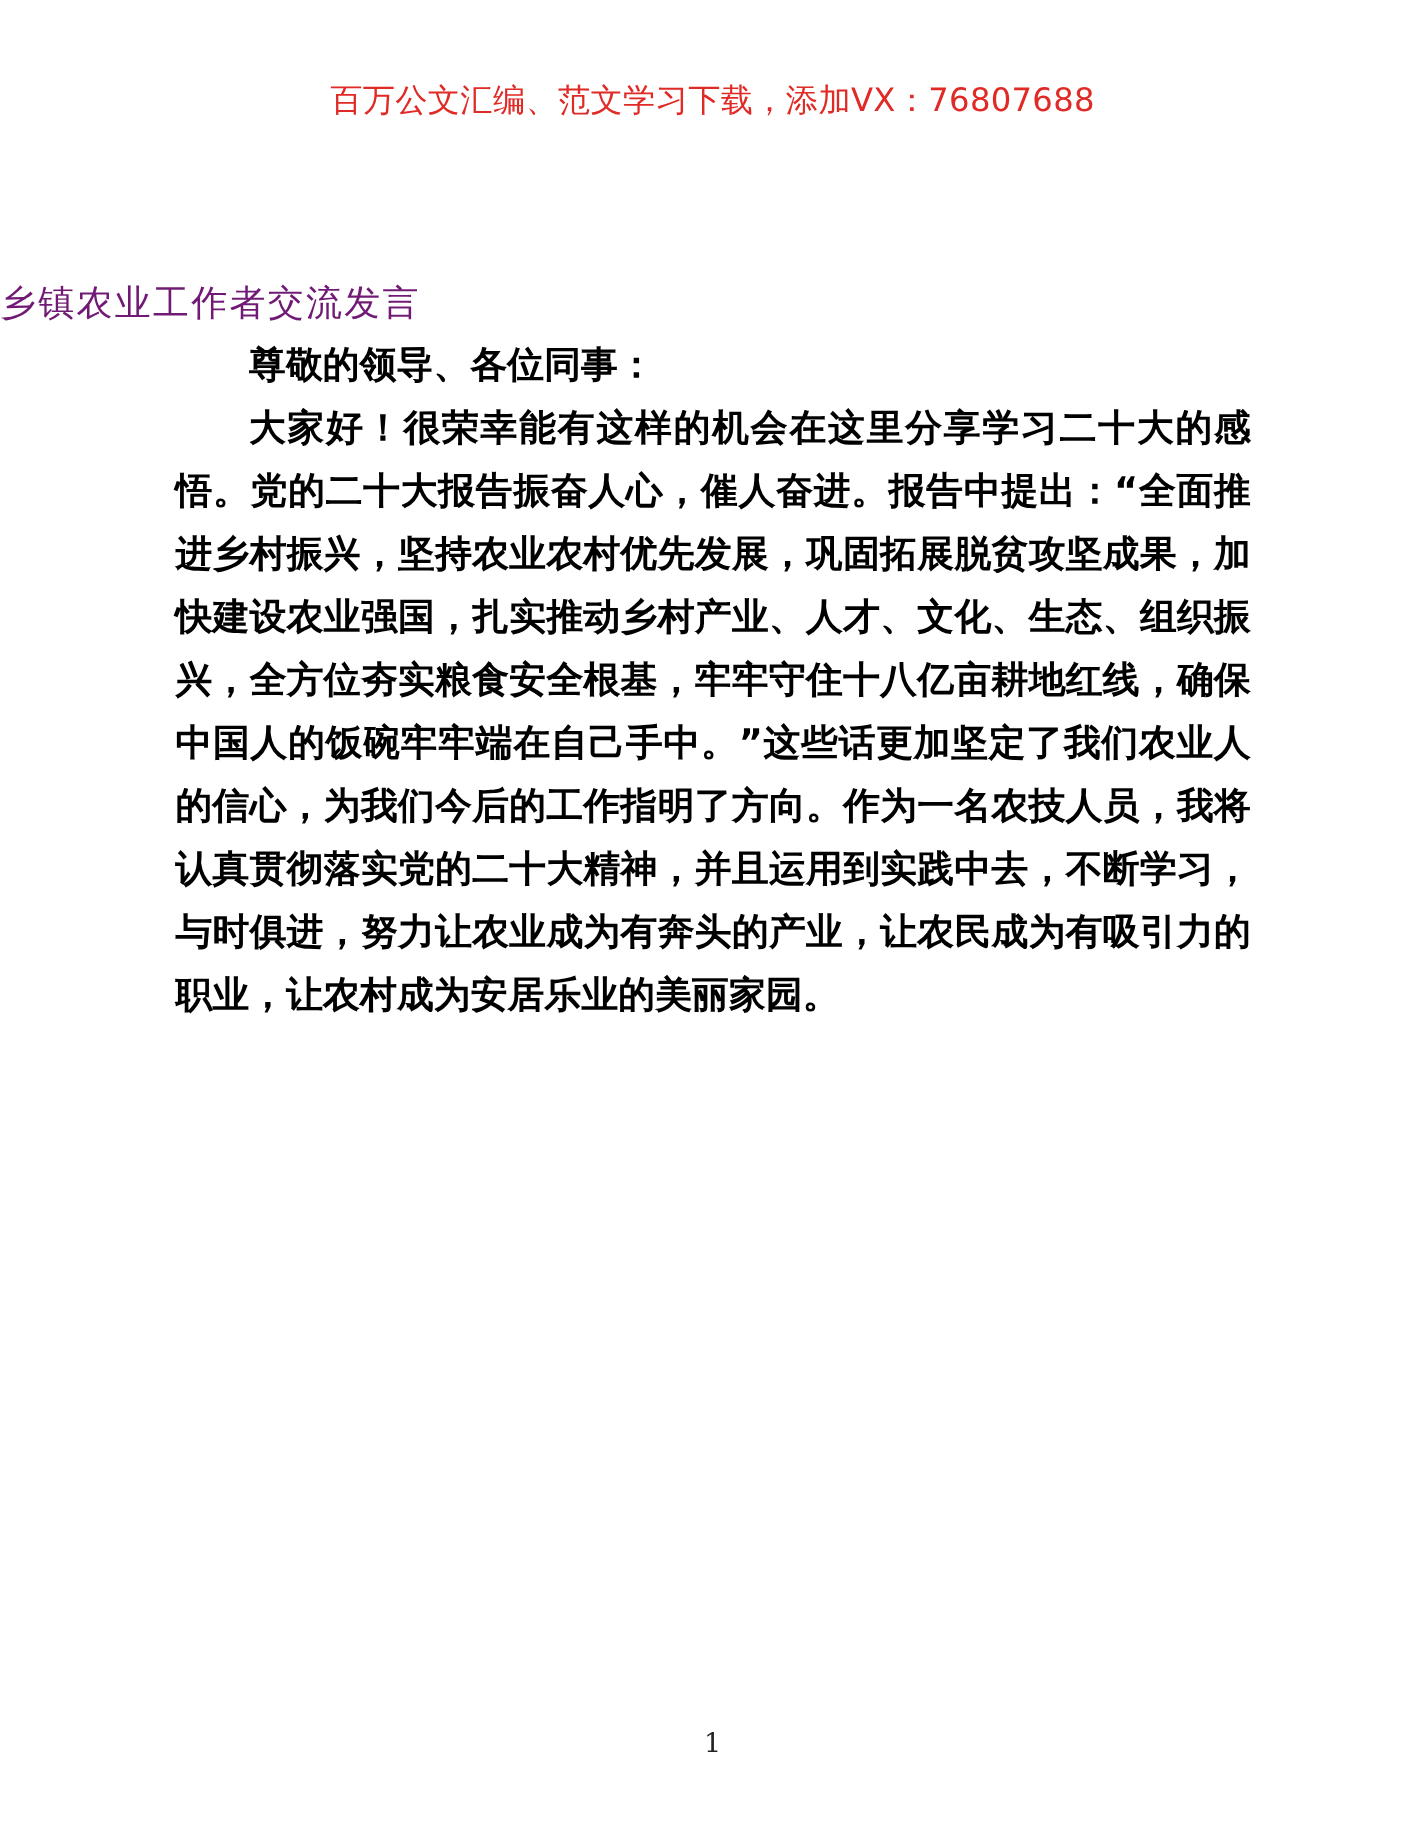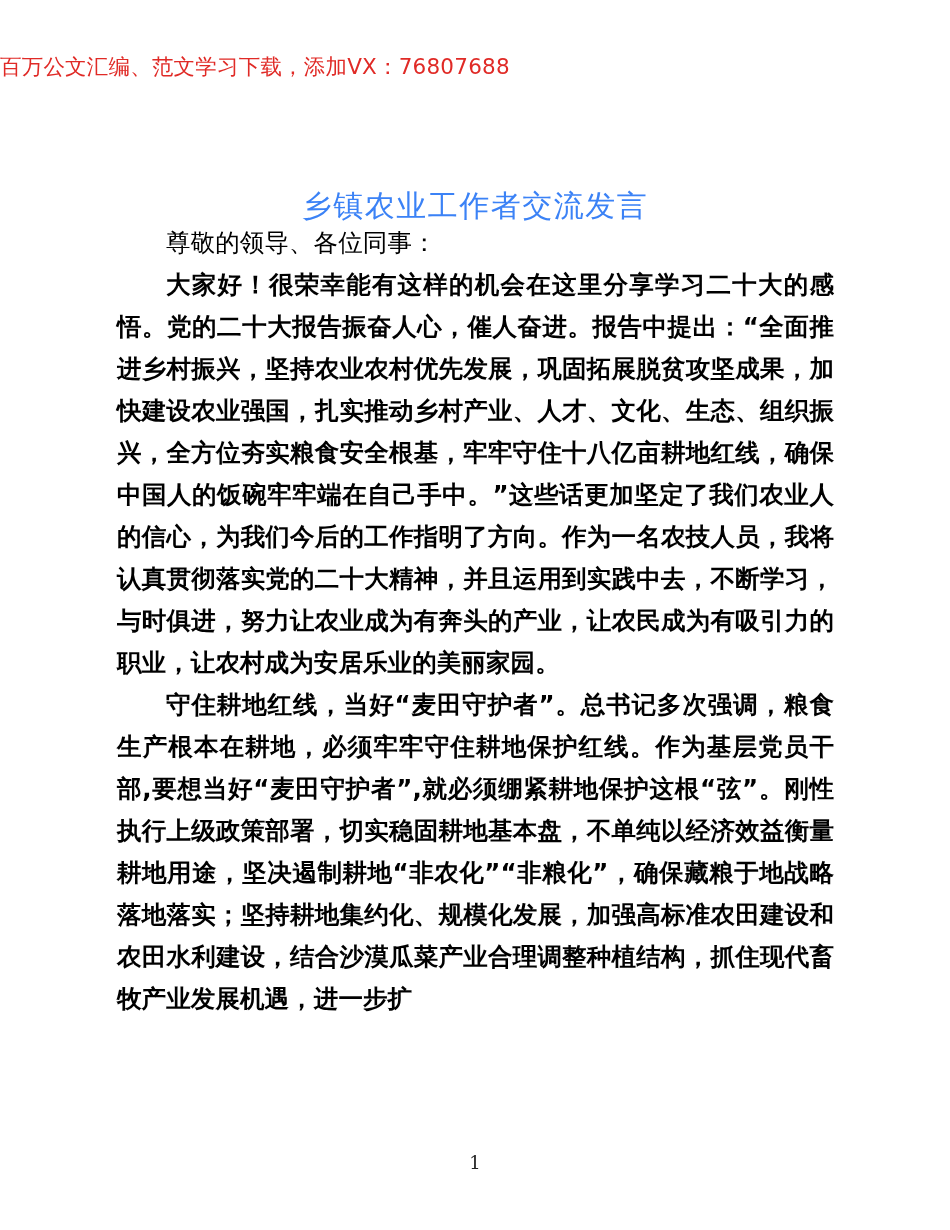--- a/index.html
+++ b/index.html
@@ -24,40 +24,41 @@
     box-sizing: border-box;
     background: #ffffff;
   }
 
   
   .promo-header {
     position: absolute;
     top: 52px;
     left: 0;
     width: 950px;
+    text-align: center;
     color: #e02a26;
     font-size: 21.5px;
     letter-spacing: 0.2px;
     font-family: "DejaVu Sans", "Liberation Sans", sans-serif;
     white-space: nowrap;
   }
 
   
   .doc-title {
     position: absolute;
     top: 166px;
     left: 0;
     width: 950px;
-    text-align: center;
-    font-size: 30px;
+    text-align: left;
+    font-size: 24px;
     line-height: 40px;
     letter-spacing: 1.5px;
     font-weight: normal;
     font-family: "DejaVu Sans", "Liberation Sans", sans-serif;
-    color: #3b82f6;
+    color: #701a75;
   }
 
   
   .body-block {
     position: absolute;
     top: 222px;
     left: 117px;
     width: 717px;
   }
 
@@ -75,20 +76,21 @@
   }
 
   .para + .para {
     margin-top: 0;
     font-weight: bold;
   }
 
   
   .para.salutation {
     text-align: left;
+    font-weight: bold;
   }
 
   .para.last-open {
     text-align: justify;
   }
 
   
   .page-number {
     position: absolute;
     top: 1152px;
@@ -105,18 +107,17 @@
 
 <div class="page">
 
   <div class="promo-header">百万公文汇编、范文学习下载，添加VX：76807688</div>
 
   <h1 class="doc-title">乡镇农业工作者交流发言</h1>
 
   <div class="body-block">
     <p class="para salutation">尊敬的领导、各位同事：</p>
     <p class="para">大家好！很荣幸能有这样的机会在这里分享学习二十大的感悟。党的二十大报告振奋人心，催人奋进。报告中提出：“全面推进乡村振兴，坚持农业农村优先发展，巩固拓展脱贫攻坚成果，加快建设农业强国，扎实推动乡村产业、人才、文化、生态、组织振兴，全方位夯实粮食安全根基，牢牢守住十八亿亩耕地红线，确保中国人的饭碗牢牢端在自己手中。”这些话更加坚定了我们农业人的信心，为我们今后的工作指明了方向。作为一名农技人员，我将认真贯彻落实党的二十大精神，并且运用到实践中去，不断学习，与时俱进，努力让农业成为有奔头的产业，让农民成为有吸引力的职业，让农村成为安居乐业的美丽家园。</p>
-    <p class="para last-open">守住耕地红线，当好“麦田守护者”。总书记多次强调，粮食生产根本在耕地，必须牢牢守住耕地保护红线。作为基层党员干部,要想当好“麦田守护者”,就必须绷紧耕地保护这根“弦”。刚性执行上级政策部署，切实稳固耕地基本盘，不单纯以经济效益衡量耕地用途，坚决遏制耕地“非农化”“非粮化”，确保藏粮于地战略落地落实；坚持耕地集约化、规模化发展，加强高标准农田建设和农田水利建设，结合沙漠瓜菜产业合理调整种植结构，抓住现代畜牧产业发展机遇，进一步扩</p>
   </div>
 
   <div class="page-number">1</div>
 
 </div>
 
 </body></html>

